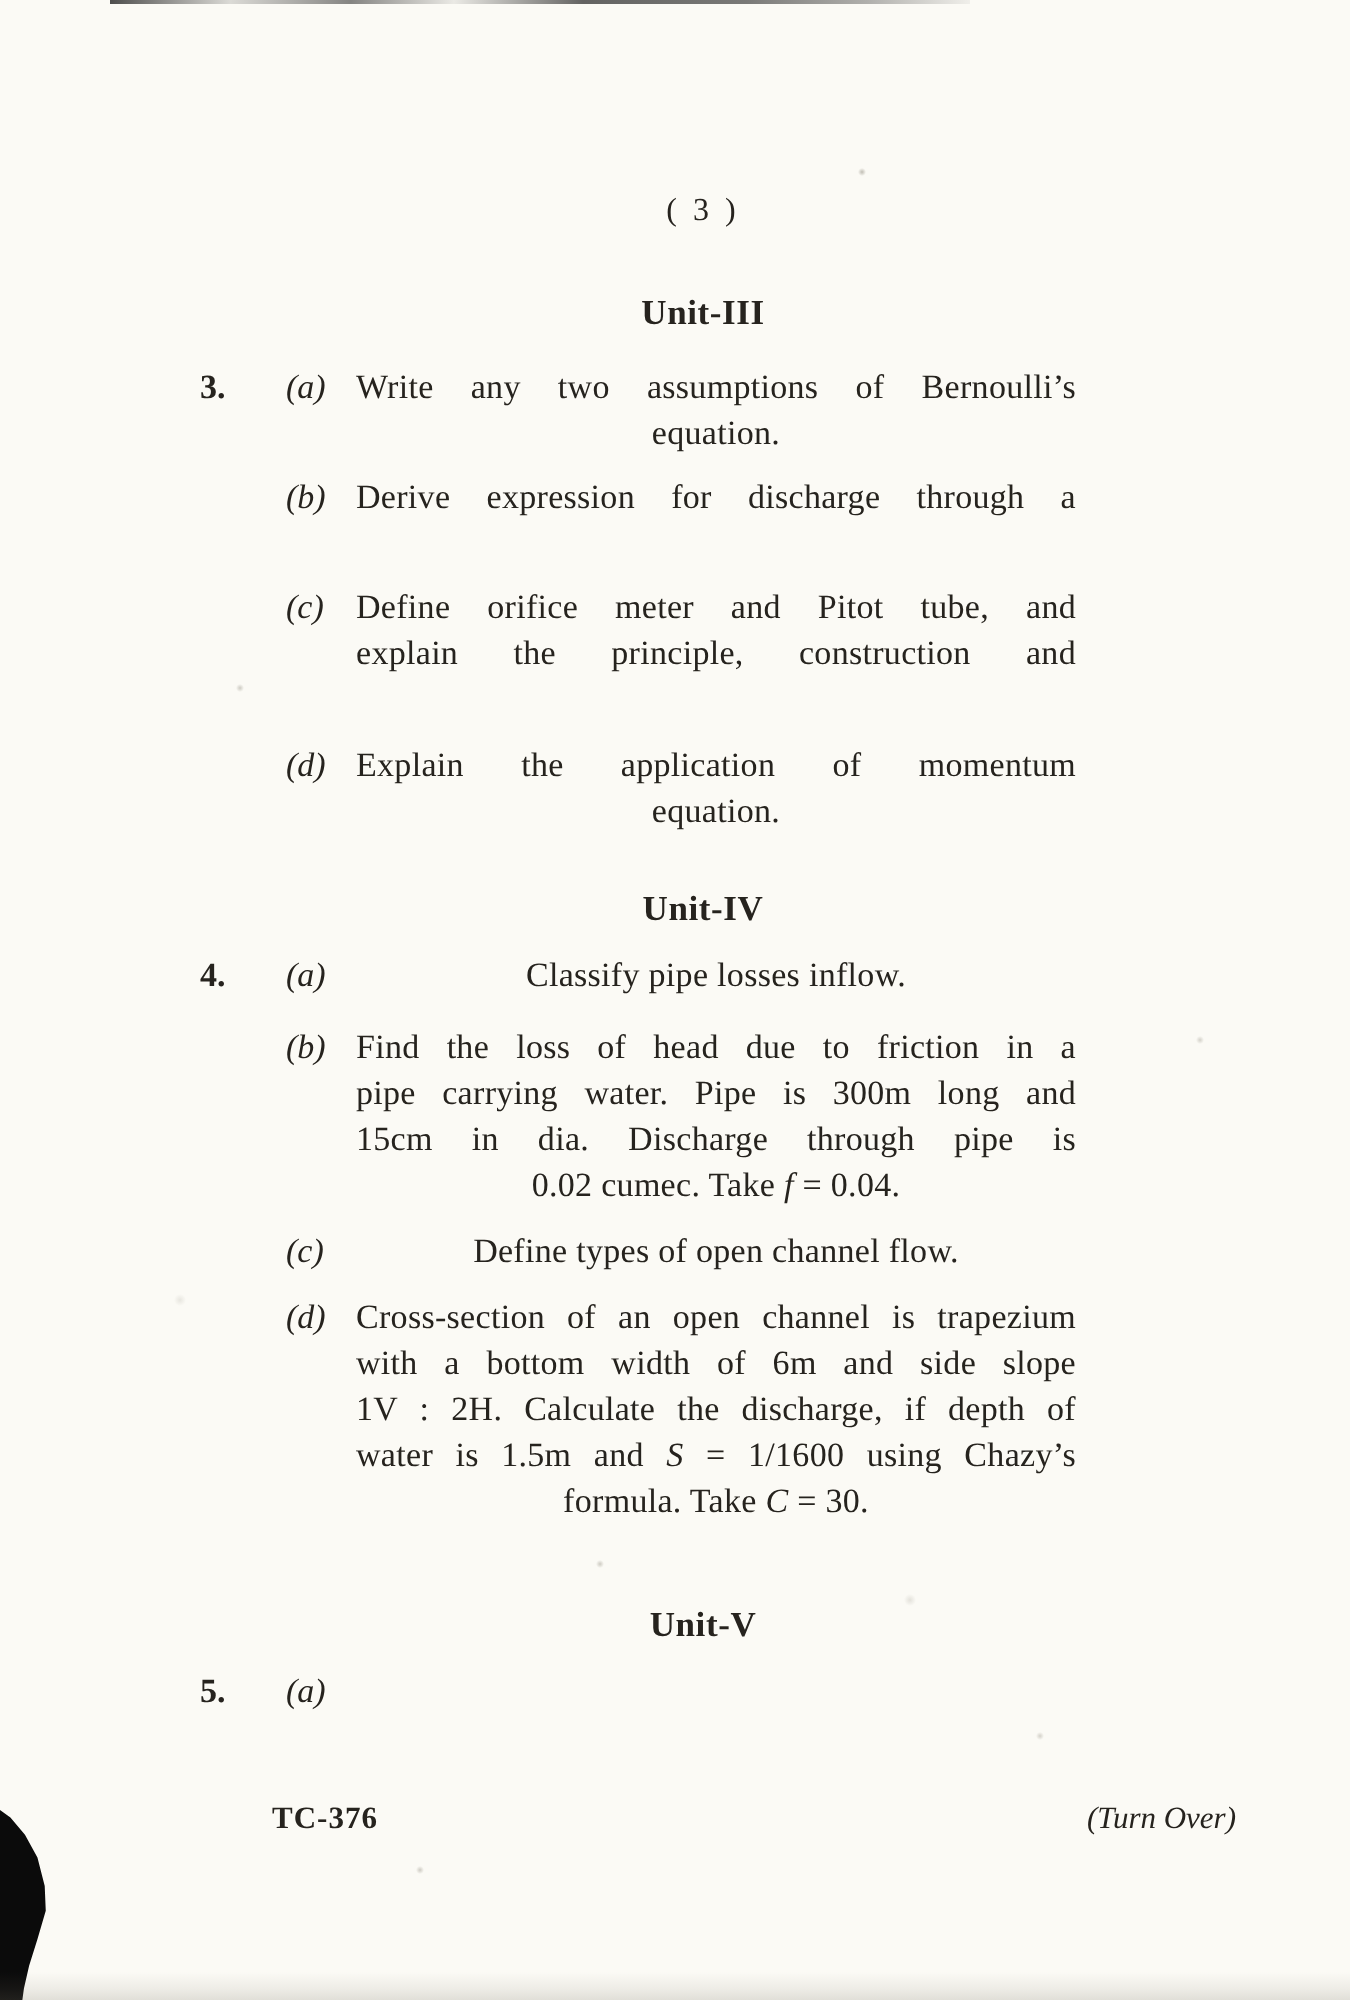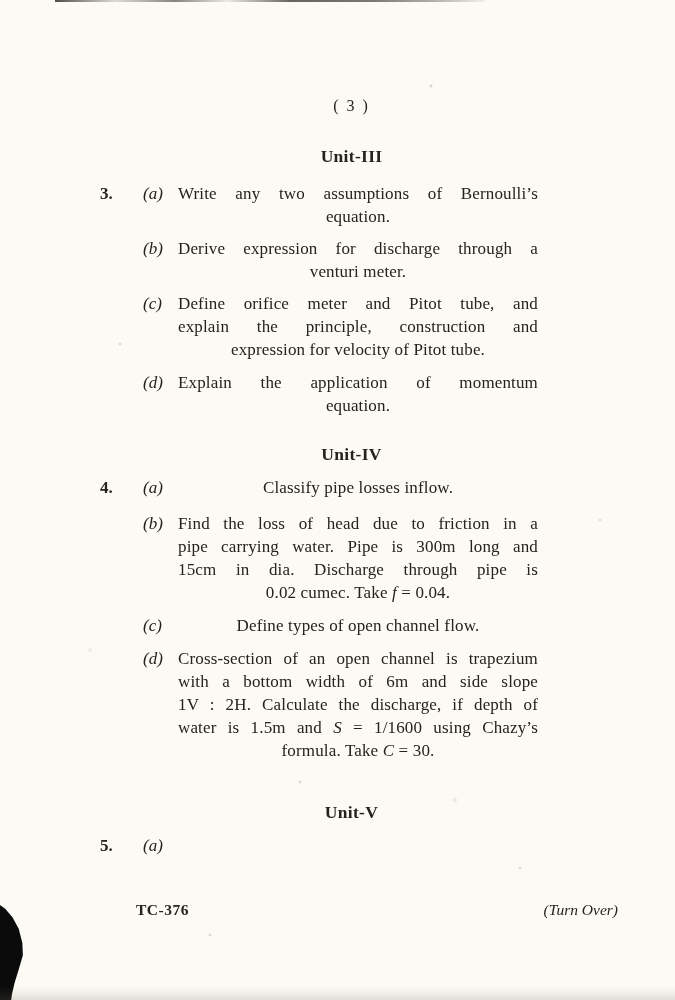--- a/index.html
+++ b/index.html
@@ -82,33 +82,31 @@
       </div>
     </div>
   </div>
 
   <div class="blk" style="top:237px">
     <div class="qrow">
       <div class="qnum"></div>
       <div class="qlet">(b)</div>
       <div class="qtext">
         <div class="jl">Derive expression for discharge through a</div>
-        <div class="ll">venturi meter.</div>
       </div>
     </div>
   </div>
 
   <div class="blk" style="top:292px">
     <div class="qrow">
       <div class="qnum"></div>
       <div class="qlet">(c)</div>
       <div class="qtext">
         <div class="jl">Define orifice meter and Pitot tube, and</div>
         <div class="jl">explain the principle, construction and</div>
-        <div class="ll">expression for velocity of Pitot tube.</div>
       </div>
     </div>
   </div>
 
   <div class="blk" style="top:371px">
     <div class="qrow">
       <div class="qnum"></div>
       <div class="qlet">(d)</div>
       <div class="qtext">
         <div class="jl">Explain the application of momentum</div>

